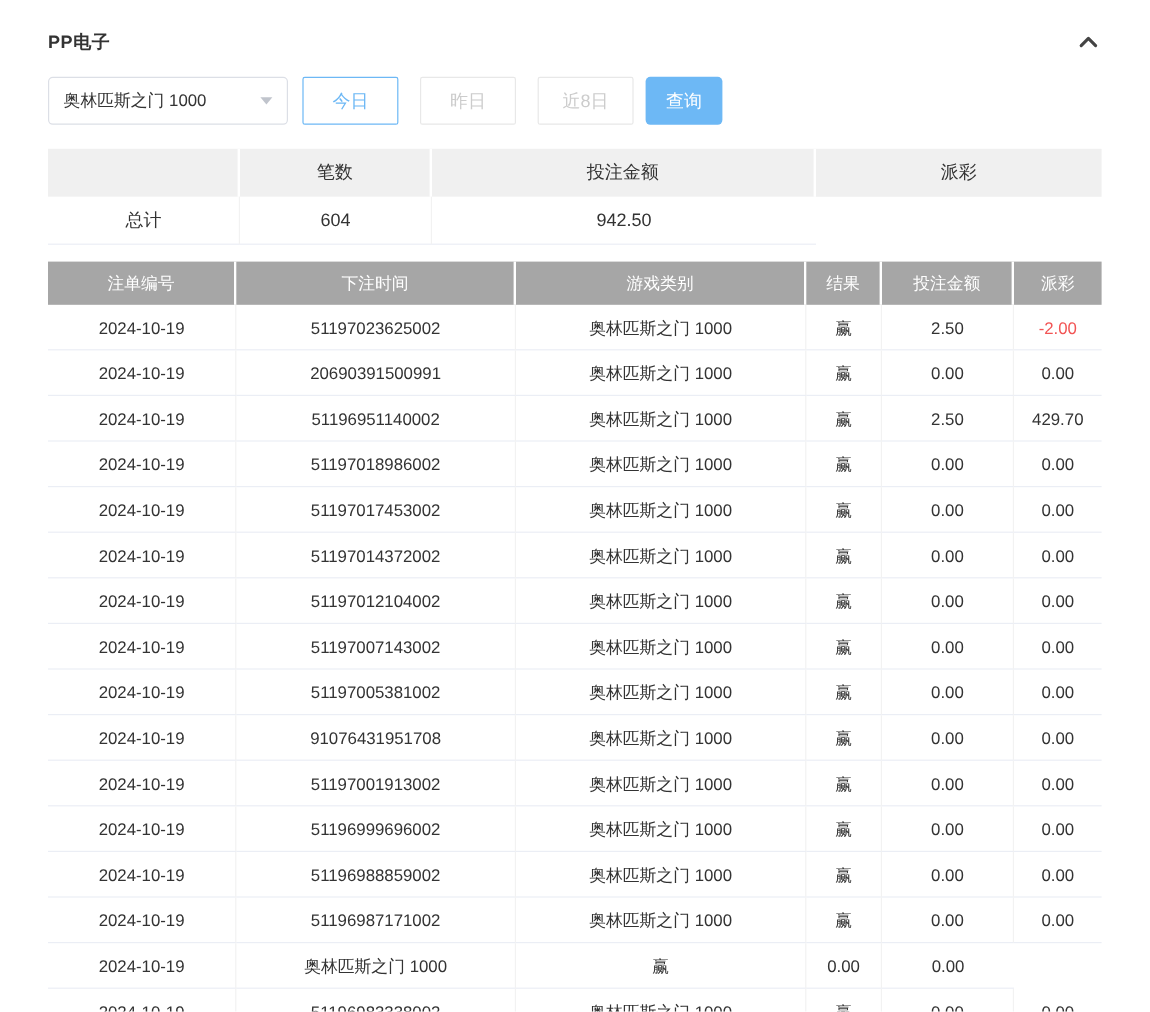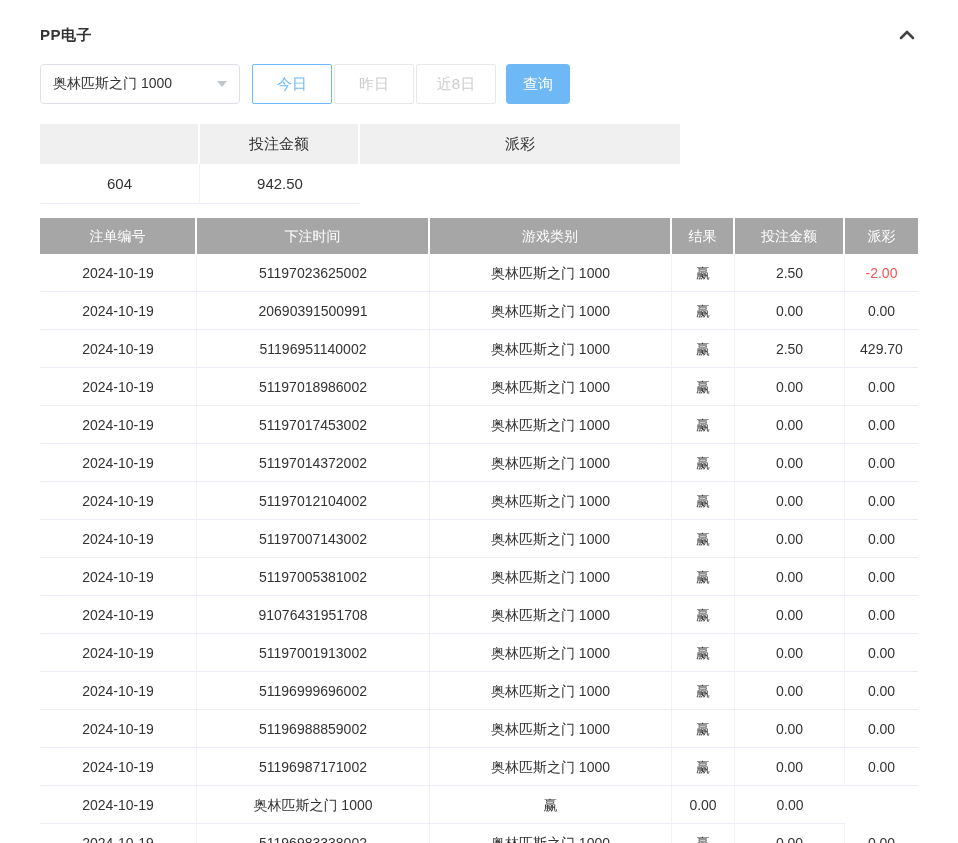--- a/index.html
+++ b/index.html
@@ -11,21 +11,21 @@
   .panel-header { display: flex; justify-content: space-between; align-items: center; height: 30px; }
   .title { font-size: 15px; font-weight: 700; color: #333; letter-spacing: .5px; }
   .collapse { width: 22px; height: 22px; display: flex; align-items: center; justify-content: center; cursor: pointer; }
 
   
   .filters { margin-top: 14px; display: flex; align-items: center; }
   .select { width: 200px; height: 40px; border: 1px solid #dcdfe6; border-radius: 4px; display: flex; align-items: center; justify-content: space-between; padding: 0 12px; font-size: 14px; color: #333; cursor: pointer; background: #fff; }
   .caret { width: 0; height: 0; border-left: 5px solid transparent; border-right: 5px solid transparent; border-top: 6px solid #c0c4cc; }
   .date-picker { margin-left: 12px; width: 228px; height: 40px; border: 1px solid #dcdfe6; border-radius: 4px; display: flex; align-items: center; padding: 0 10px; font-size: 15px; color: #333; cursor: pointer; background: #fff; }
   .date-picker .cal-icon { display: flex; margin-right: 8px; }
-  .btn-group { margin-left: 12px; display: flex; gap: 2px; }
+  .btn-group { margin-left: 12px; display: flex; gap: 18px; }
   .qbtn { width: 80px; height: 40px; background: #fff; border: 1px solid #e8e8e8; border-radius: 2px; font-size: 15px; color: #ccc; cursor: pointer; font-family: inherit; }
   .qbtn.active { border-color: #6db8f5; color: #6db8f5; }
   .query-btn { margin-left: 10px; width: 64px; height: 40px; background: #6db8f5; border: none; border-radius: 4px; color: #fff; font-size: 15px; cursor: pointer; font-family: inherit; }
 
   
   .summary { margin-top: 20px; }
   .sum-row { display: grid; grid-template-columns: 160px 160px 320px 238px; }
   .sum-row.head .cell { background: #f0f0f0; border-right: 2px solid #fff; }
   .sum-row.head .cell:last-child { border-right: none; }
   .sum-row .cell { height: 40px; line-height: 40px; text-align: center; font-size: 15px; color: #333; }
@@ -64,24 +64,26 @@
       <button class="qbtn active">今日</button>
       <button class="qbtn">昨日</button>
       <button class="qbtn">近8日</button>
     </div>
     <button class="query-btn">查询</button>
   </div>
 
   <div class="summary">
     <div class="sum-row head">
       <div class="cell"></div>
+      <div class="cell">笔数</div>
       <div class="cell">投注金额</div>
       <div class="cell">派彩</div>
     </div>
     <div class="sum-row body">
+      <div class="cell">总计</div>
       <div class="cell">604</div>
       <div class="cell">942.50</div>
     </div>
   </div>
 
   <div class="bet-table">
     <div class="bet-head">
       <div class="th">注单编号</div>
       <div class="th">下注时间</div>
       <div class="th">游戏类别</div>

